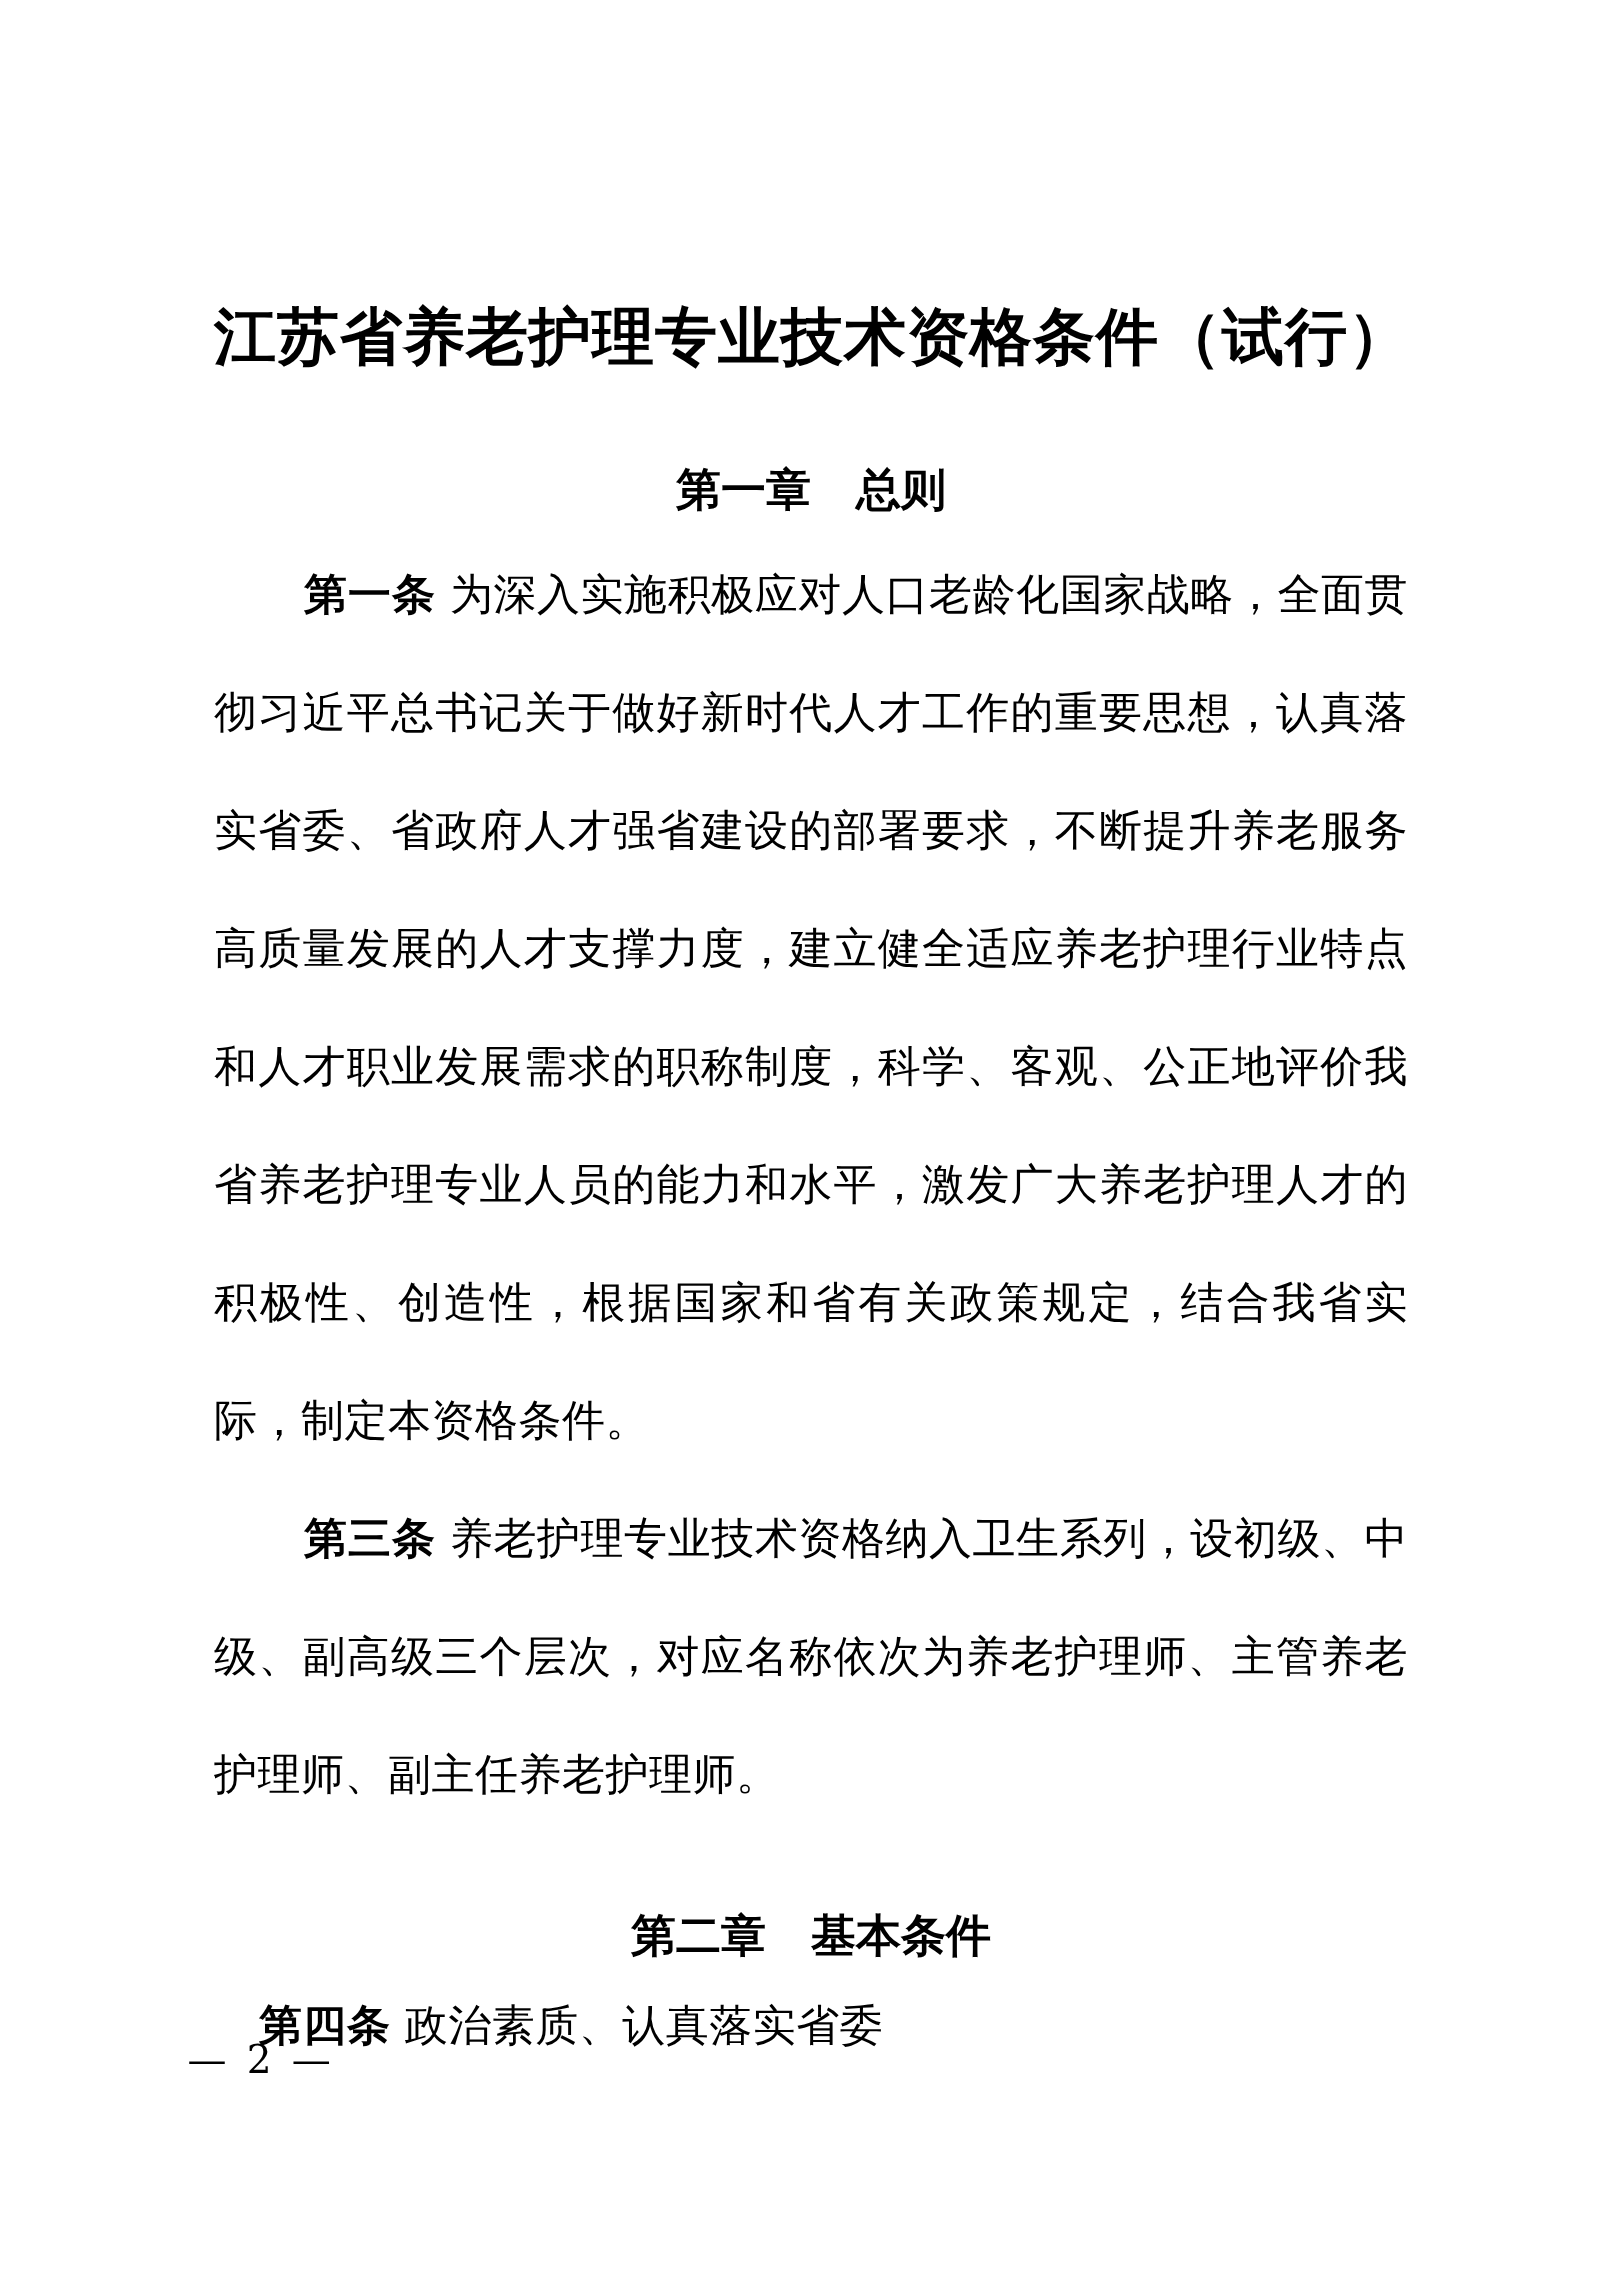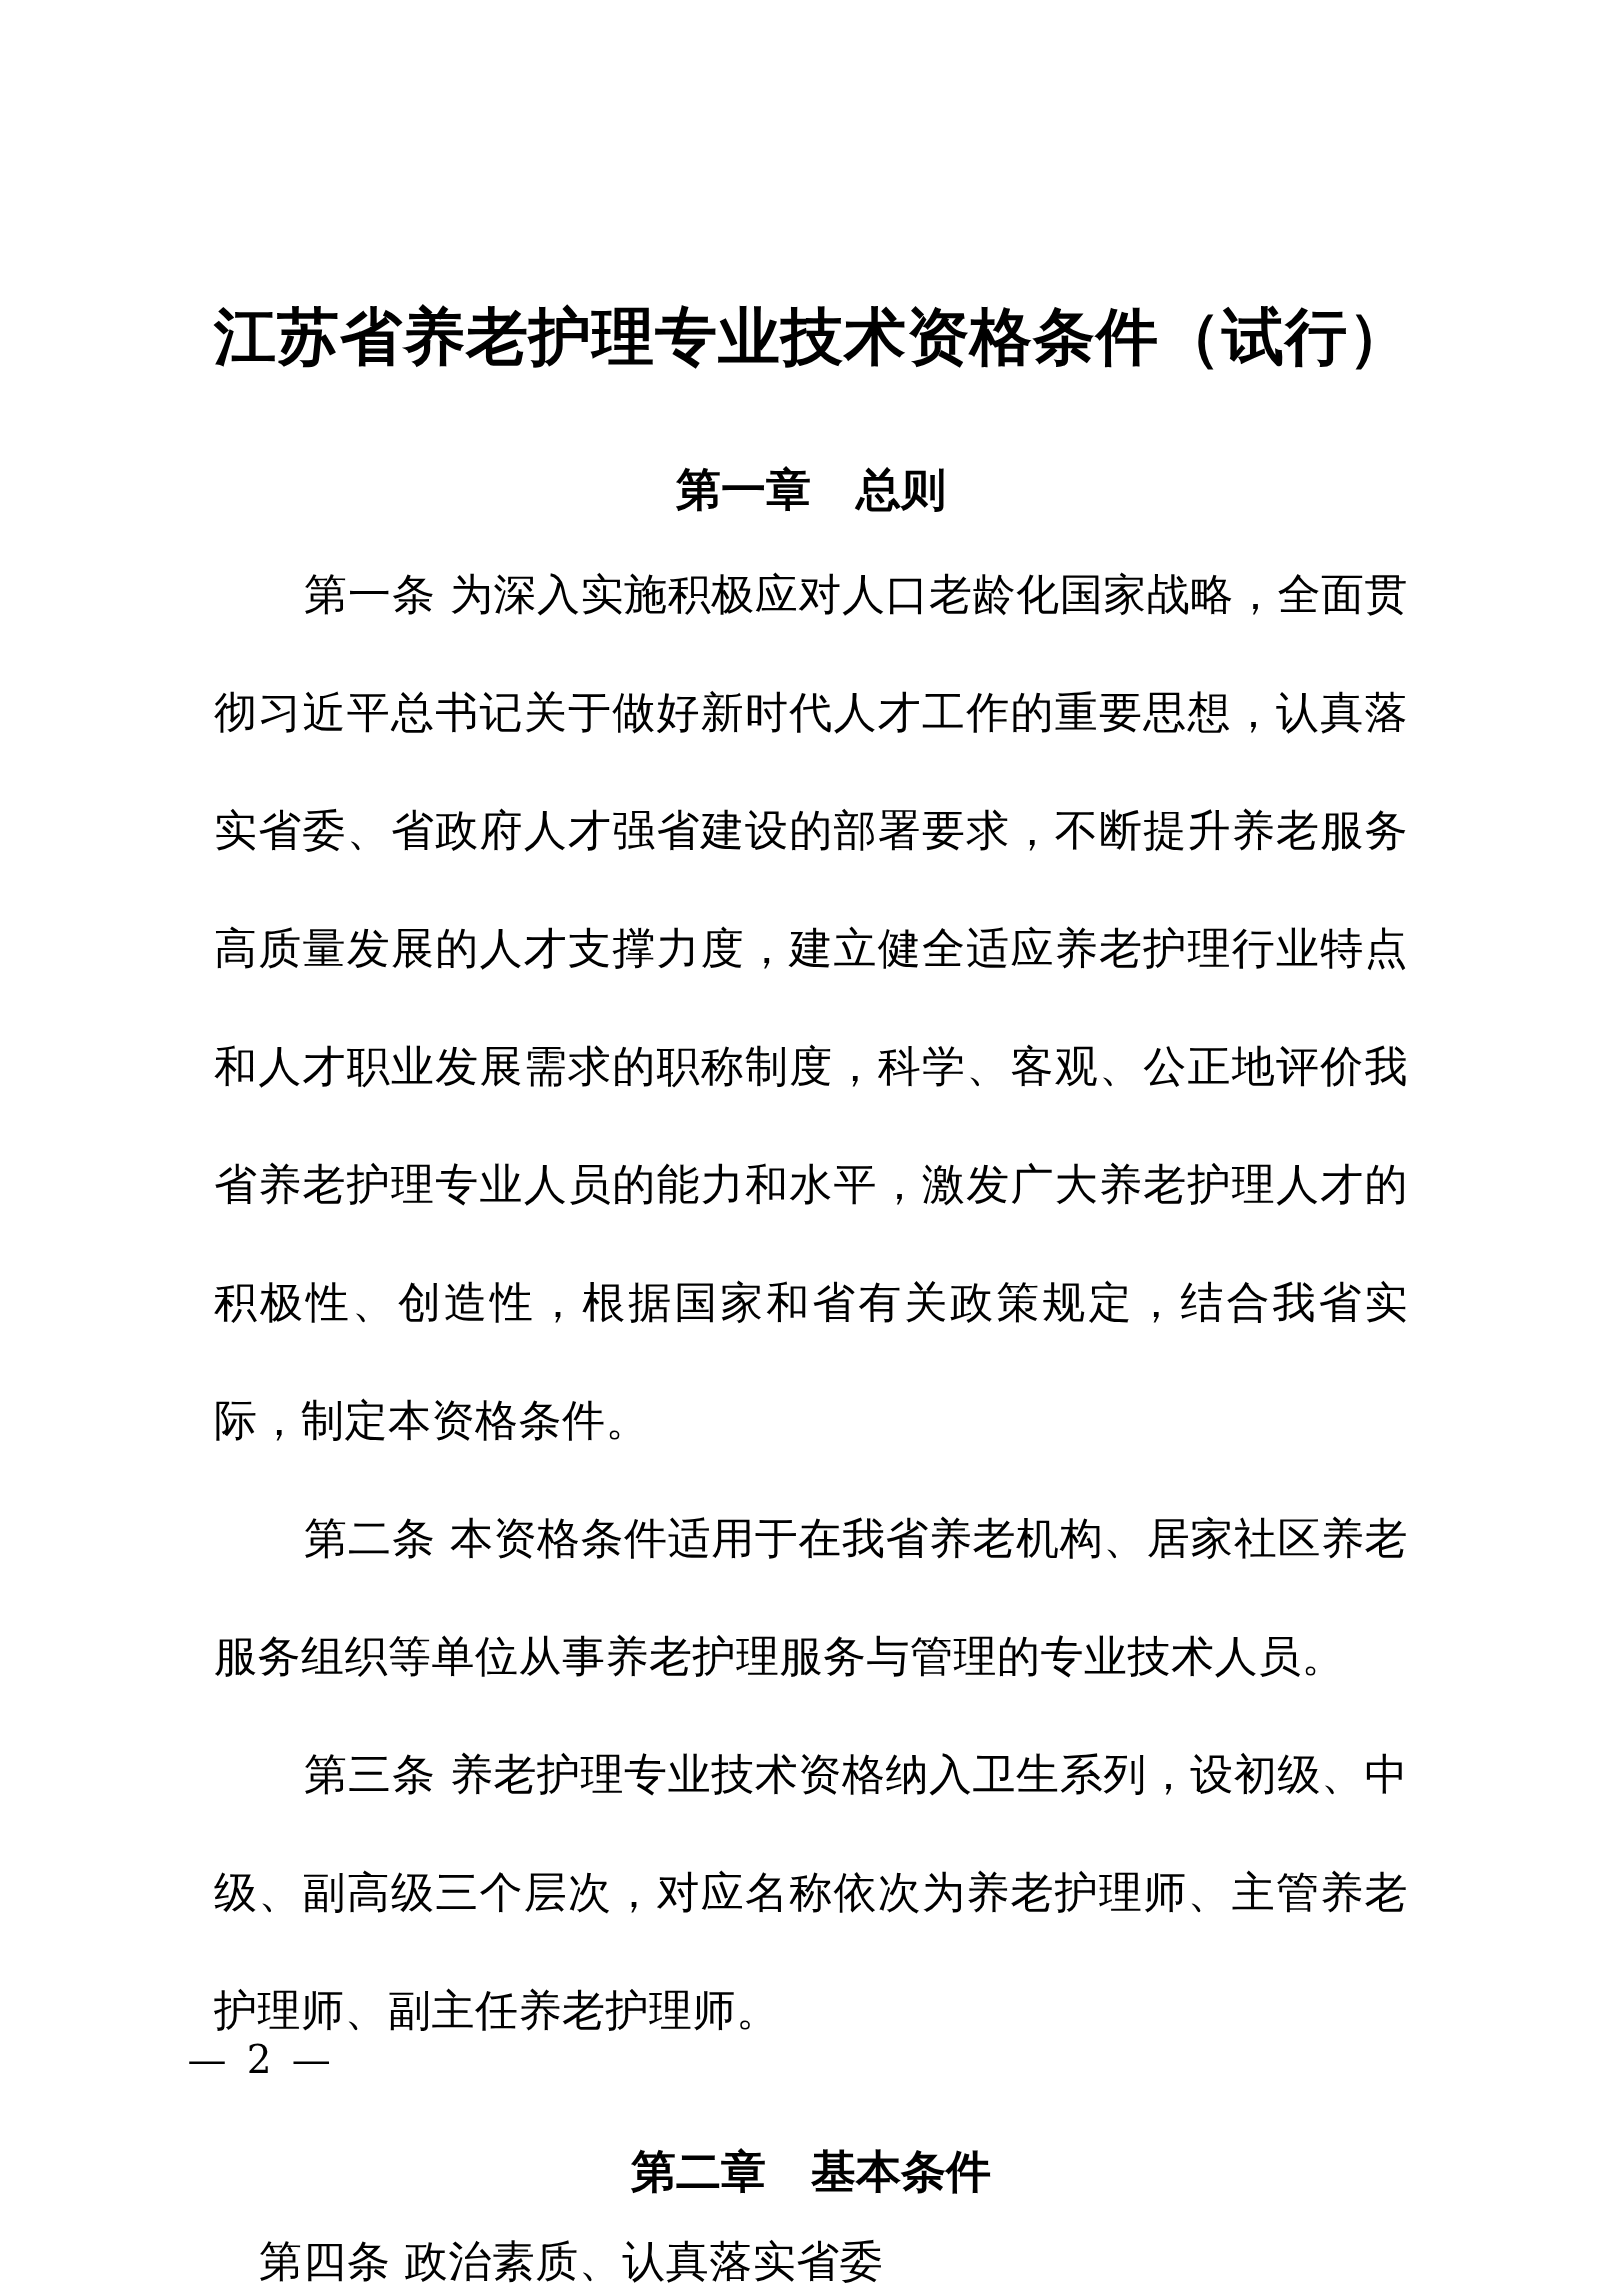--- a/index.html
+++ b/index.html
@@ -64,21 +64,21 @@
     text-align-last: left;
     text-justify: inter-character;
     margin: 0;
     letter-spacing: 0.5px;
   }
 
   .indent-2 { text-indent: 90px; }
   .indent-1 { text-indent: 45px; }
 
   .art-label {
-    font-weight: normal;
+    font-weight: bold;
     letter-spacing: 1px;
   }
   .art-gap { letter-spacing: 0; }
 
   .footer {
     position: absolute;
     left: 0;
     top: 2037px;
     width: 1620px;
     text-align: center;
@@ -97,21 +97,20 @@
 <div class="page">
 
   <div class="content">
 
     <h1 class="doc-title">江苏省养老护理专业技术资格条件（试行）</h1>
 
     <h2 class="chapter-heading chapter-1">第一章　总则</h2>
 
     <p class="para indent-2"><span class="art-label">第一条</span><span class="art-gap">&nbsp;</span><span>为深入实施积极应对人口老龄化国家战略，全面贯彻习近平总书记关于做好新时代人才工作的重要思想，认真落实省委、省政府人才强省建设的部署要求，不断提升养老服务高质量发展的人才支撑力度，建立健全适应养老护理行业特点和人才职业发展需求的职称制度，科学、客观、公正地评价我省养老护理专业人员的能力和水平，激发广大养老护理人才的积极性、创造性，根据国家和省有关政策规定，结合我省实际，制定本资格条件。</span></p>
 
-    <p class="para indent-2"><span class="art-label">第二条</span><span class="art-gap">&nbsp;</span><span>本资格条件适用于在我省养老机构、居家社区养老服务组织等单位从事养老护理服务与管理的专业技术人员。</span></p>
 
     <p class="para indent-2"><span class="art-label">第三条</span><span class="art-gap">&nbsp;</span><span>养老护理专业技术资格纳入卫生系列，设初级、中级、副高级三个层次，对应名称依次为养老护理师、主管养老护理师、副主任养老护理师。</span></p>
 
     <h2 class="chapter-heading chapter-2">第二章　基本条件</h2>
 
     <p class="para indent-1"><span class="art-label">第四条</span><span class="art-gap">&nbsp;</span><span>政治素质、认真落实省委</span></p>
 
   </div>
 
   <div class="footer">

